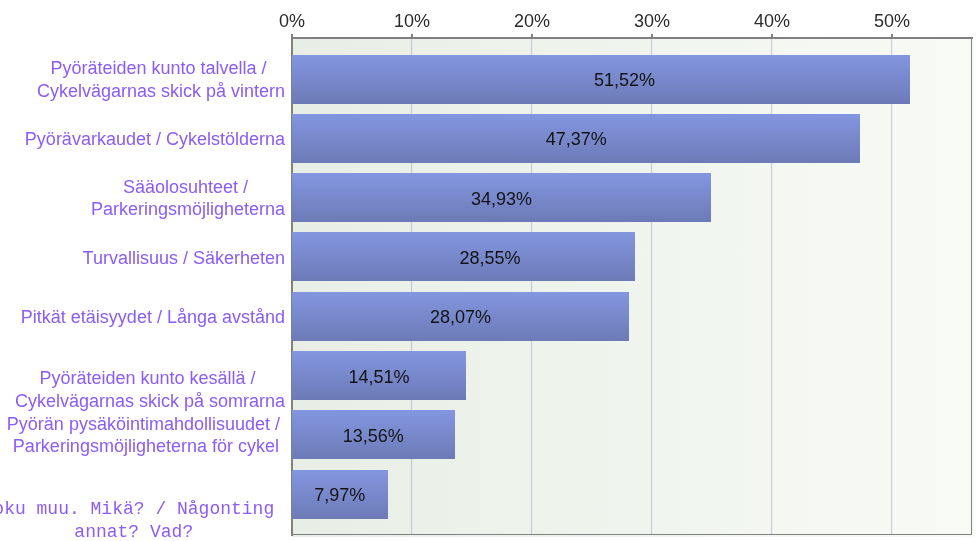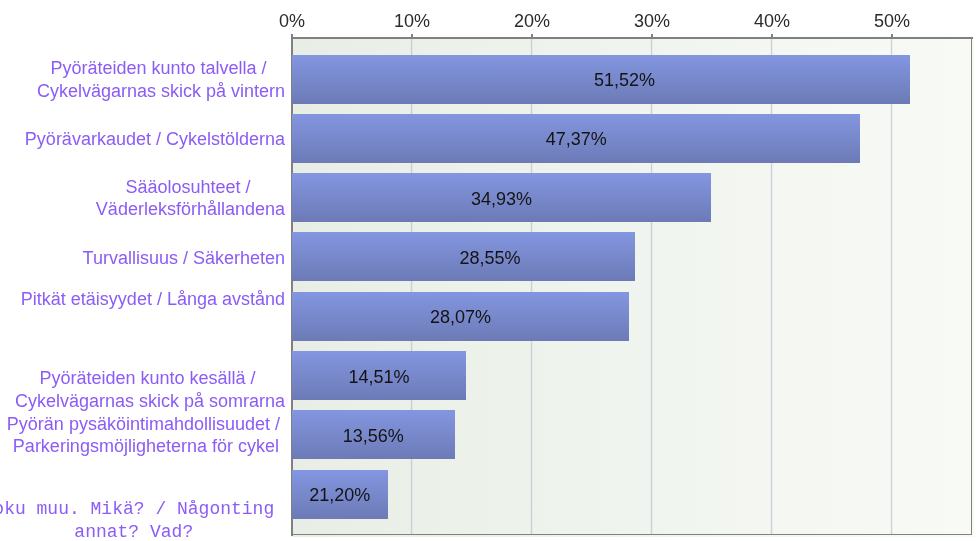--- a/index.html
+++ b/index.html
@@ -81,23 +81,23 @@
       <div class="xlabel" style="left: 532px;">20%</div>
       <div class="xlabel" style="left: 652px;">30%</div>
       <div class="xlabel" style="left: 772px;">40%</div>
       <div class="xlabel" style="left: 892px;">50%</div>
     </div>
   <div id="catlabels">
       <div class="cat-label" style="top: 80px;">Pyöräteiden kunto talvella / 
 Cykelvägarnas skick på vintern</div>
       <div class="cat-label" style="top: 139.3px;">Pyörävarkaudet / Cykelstölderna</div>
       <div class="cat-label" style="top: 198.6px;">Sääolosuhteet / 
-Väderleksförhållandena</div>
+Parkeringsmöjligheterna</div>
       <div class="cat-label" style="top: 257.9px;">Turvallisuus / Säkerheten</div>
-      <div class="cat-label" style="top: 299px;">Pitkät etäisyydet / Långa avstånd</div>
+      <div class="cat-label" style="top: 317px;">Pitkät etäisyydet / Långa avstånd</div>
       <div class="cat-label" style="top: 390px;">Pyöräteiden kunto kesällä / 
 Cykelvägarnas skick på somrarna</div>
       <div class="cat-label" style="top: 435.8px;">Pyörän pysäköintimahdollisuudet / 
 Parkeringsmöjligheterna för cykel</div>
       <div class="cat-label" style="top: 521px; font-family: Liberation Mono, monospace;">Joku muu. Mikä? / Någonting 
 annat? Vad?</div>
     </div>
   <div id="bars">
       <div class="bar" style="left: 292px; top: 54.5px; width: 618.24px; height: 49px;"></div>
       <div class="bar-value" style="left: 601.12px; top: 80px; padding-left: 47px;">51,52%</div>
@@ -107,15 +107,15 @@
       <div class="bar-value" style="left: 501.58px; top: 198.6px; text-align: center;">34,93%</div>
       <div class="bar" style="left: 292px; top: 232.4px; width: 342.6px; height: 49px;"></div>
       <div class="bar-value" style="left: 490px; top: 257.9px;">28,55%</div>
       <div class="bar" style="left: 292px; top: 291.7px; width: 336.84px; height: 49px;"></div>
       <div class="bar-value" style="left: 460.42px; top: 317.2px;">28,07%</div>
       <div class="bar" style="left: 292px; top: 351px; width: 174.12px; height: 49px;"></div>
       <div class="bar-value" style="left: 379.06px; top: 376.5px;">14,51%</div>
       <div class="bar" style="left: 292px; top: 410.3px; width: 162.72px; height: 49px;"></div>
       <div class="bar-value" style="left: 373.36px; top: 435.8px;">13,56%</div>
       <div class="bar" style="left: 292px; top: 469.6px; width: 95.64px; height: 49px;"></div>
-      <div class="bar-value" style="left: 339.82px; top: 495.1px;">21,20%</div>
+      <div class="bar-value" style="left: 339.82px; top: 495.1px;">7,97%</div>
     </div>
 </div>
 
 </body></html>

